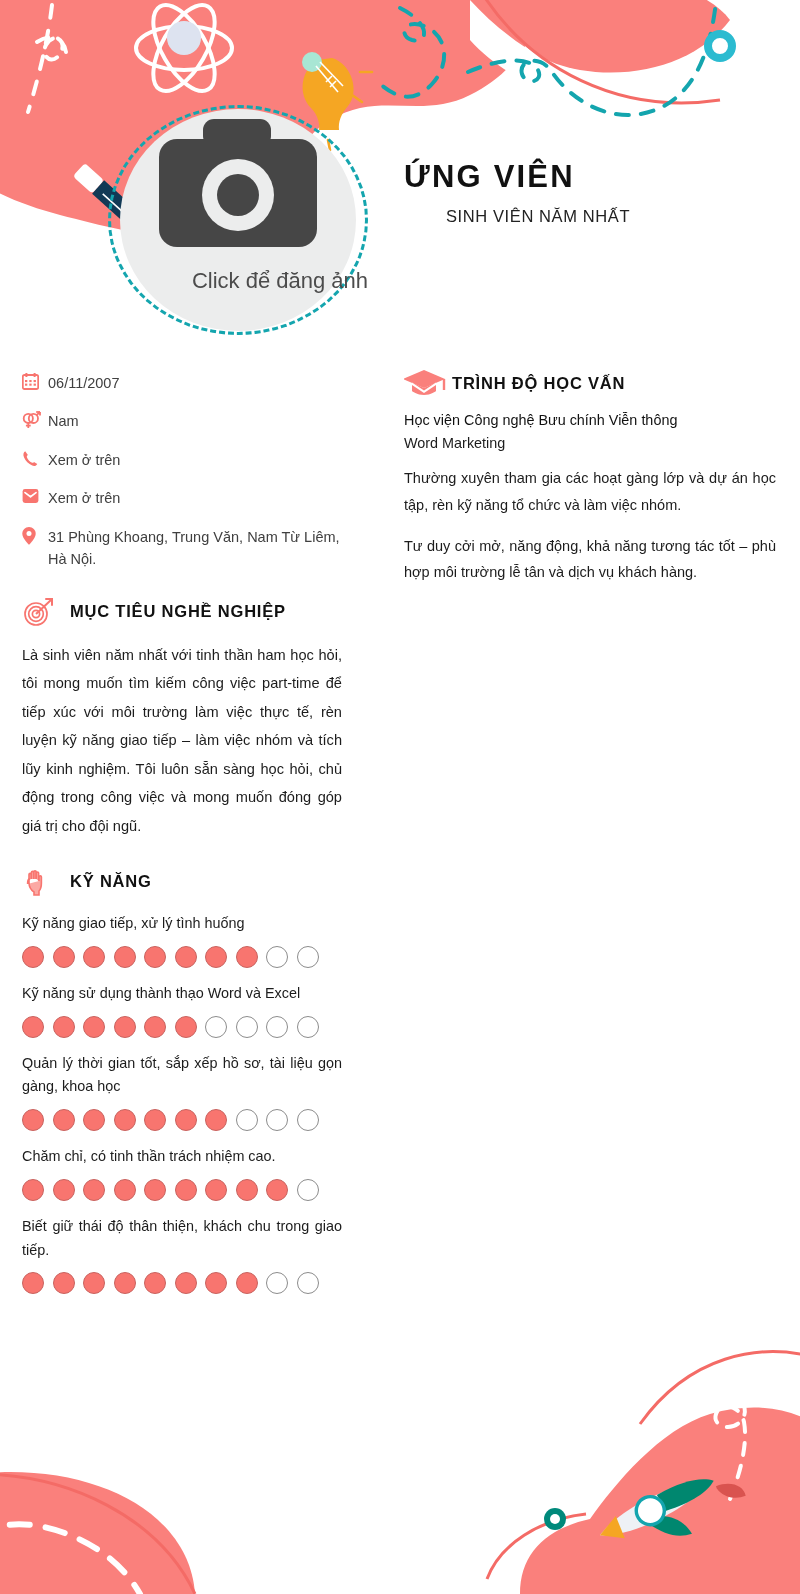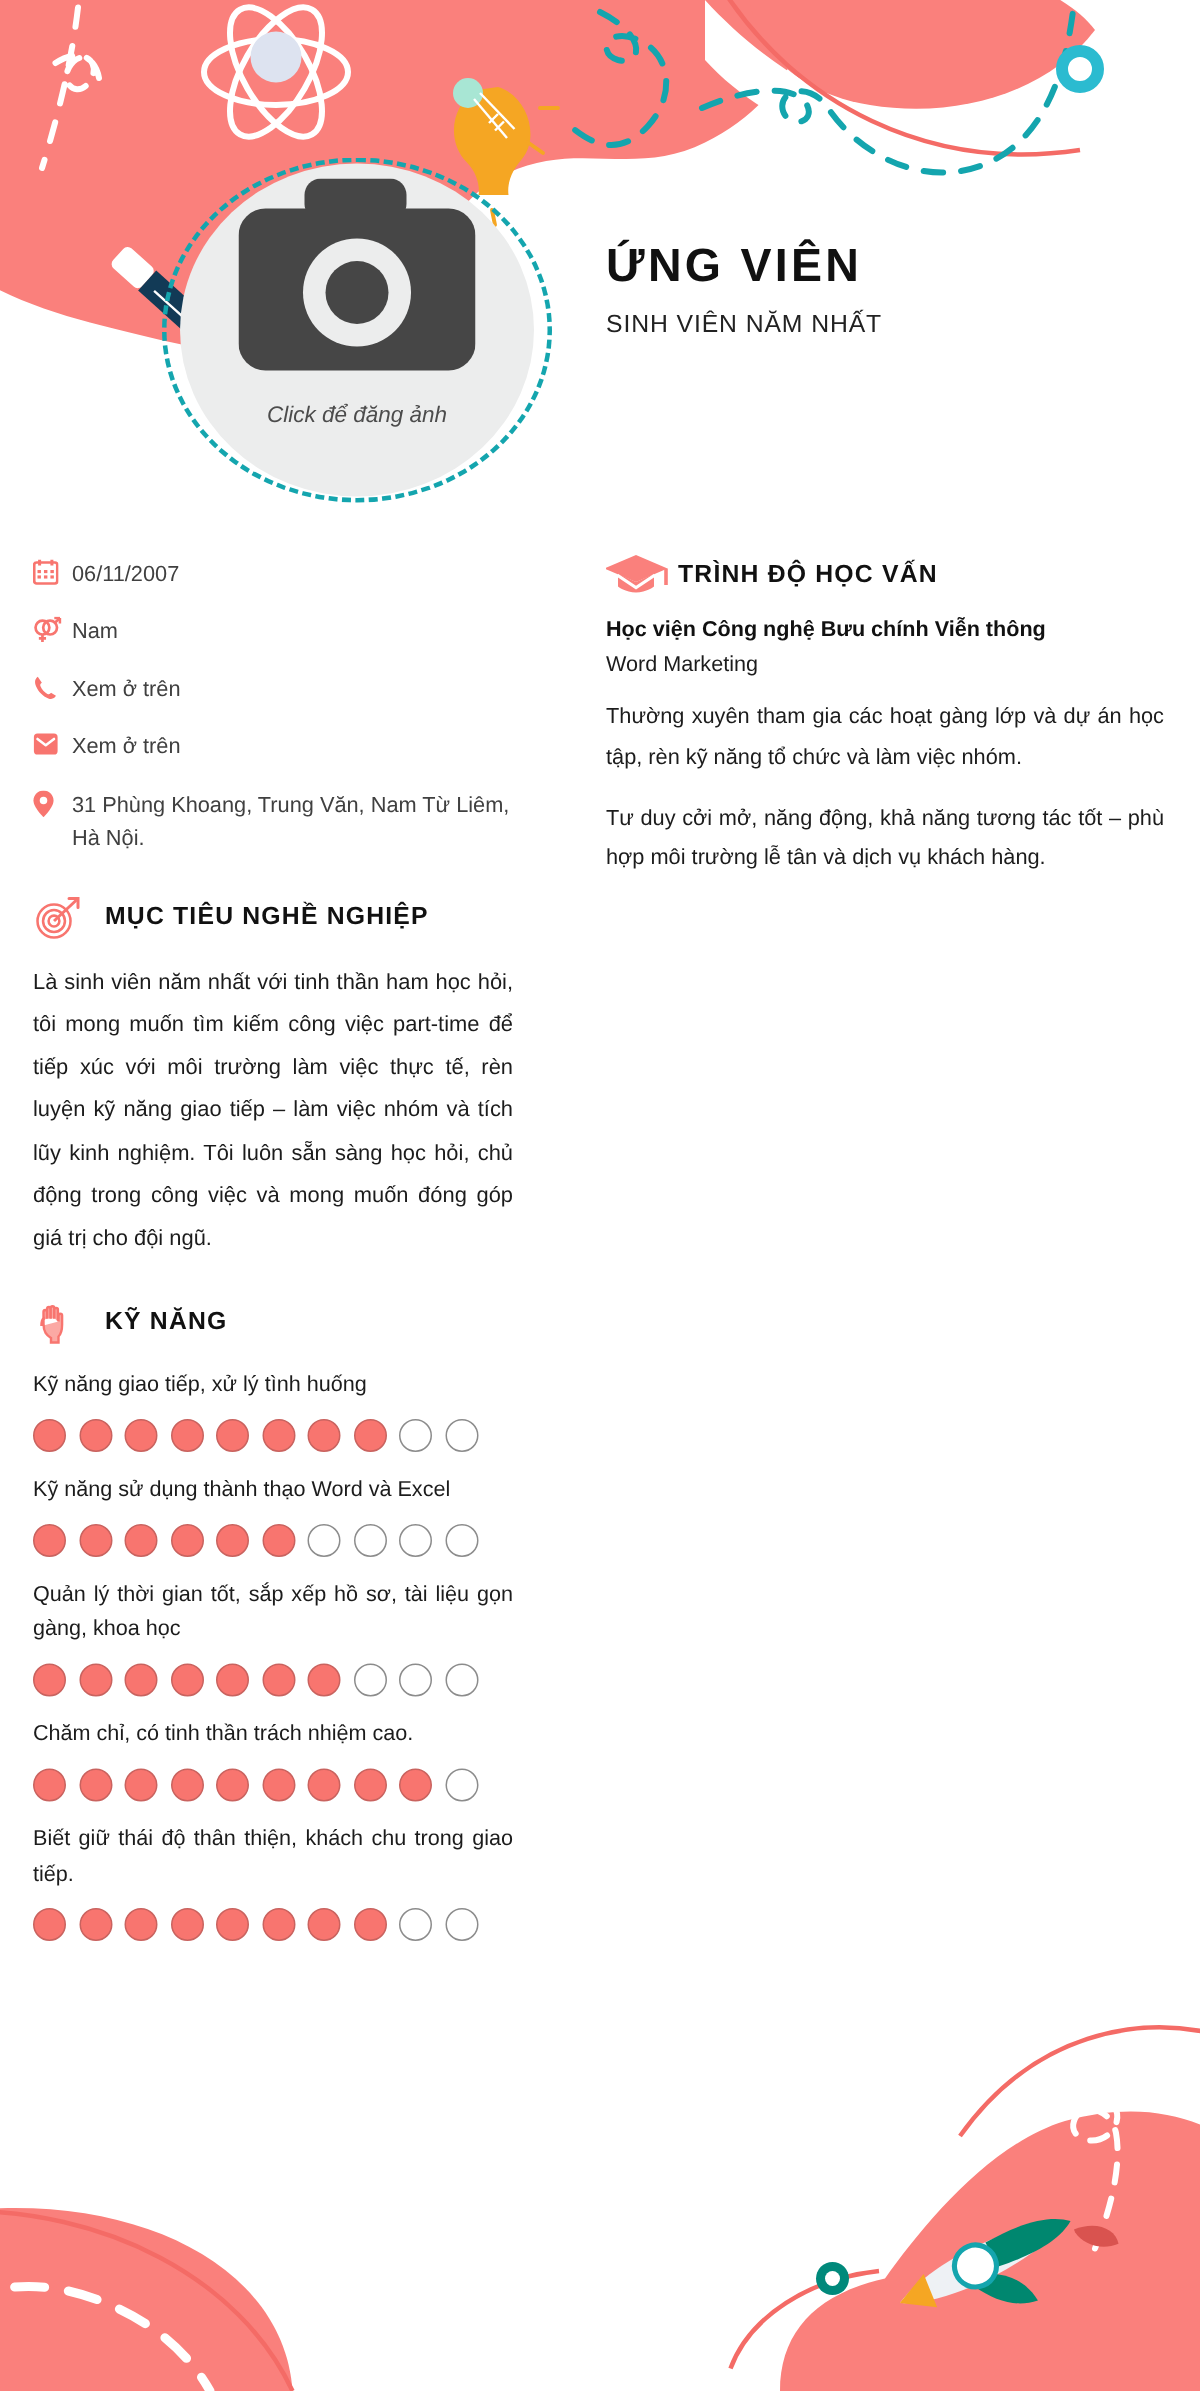--- a/index.html
+++ b/index.html
@@ -59,45 +59,45 @@
   .cam {
     position: absolute;
     left: 50%; top: 14px;
     transform: translateX(-50%);
     z-index: 2;
   }
   .avatar-label {
     position: absolute;
     left: 0; right: 0;
     top: 163px;
-    text-align: center;
-    font-size: 15px;
+    text-align: right;
+    font-size: 22px;
     color: #4c4c4c;
     z-index: 2;
-    font-style: italic;
   }
 
   
   .name-block {
     position: absolute;
     left: 404px; top: 160px;
     z-index: 6;
   }
   .cand-name {
     font-size: 31px;
     font-weight: bold;
     letter-spacing: 2.2px;
     color: #111111;
     line-height: 1.1;
   }
   .cand-role {
     margin-top: 13px;
     font-size: 16.5px;
     letter-spacing: 0.6px;
     color: #222222;
+    margin-left: 42px;
   }
 
   
   .col-left {
     position: absolute;
     left: 22px; top: 372px;
     width: 320px;
     z-index: 5;
   }
   .col-right {
@@ -174,21 +174,21 @@
   }
   .dot.on {
     background: #f8756f;
     border-color: #c9635f;
   }
   .dot.off { background: #ffffff; }
 
   
   .edu-school {
     font-size: 14.4px;
-    font-weight: bold;
+    font-weight: normal;
     color: #111111;
     margin-top: 8px;
   }
   .edu-major {
     font-size: 14.4px;
     color: #1c1c1c;
     margin-top: 7px;
   }
   .edu-note {
     font-size: 14.5px;

